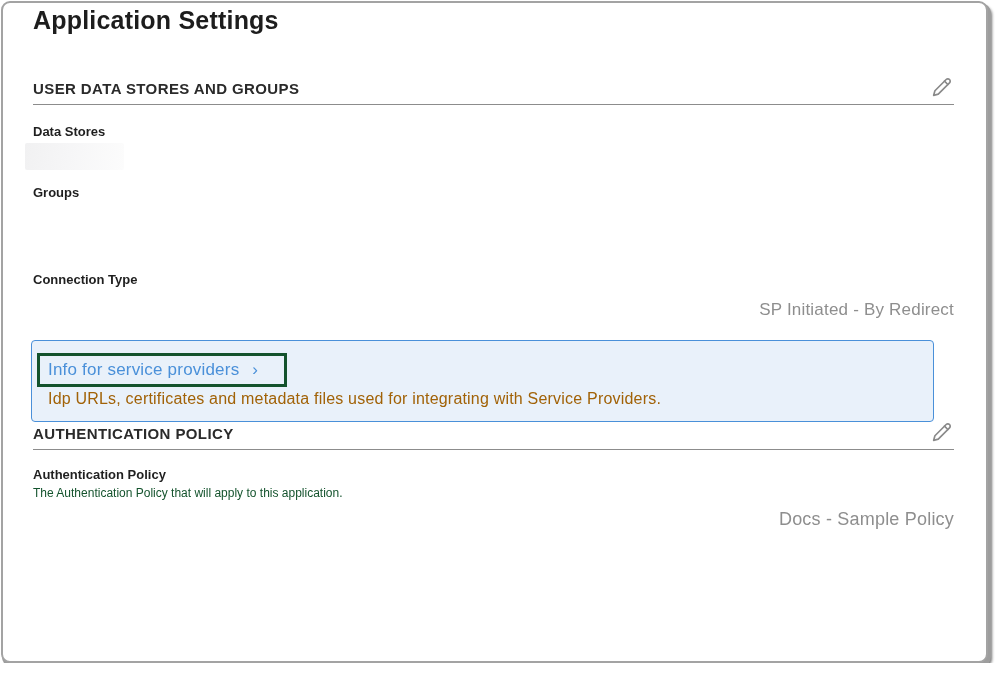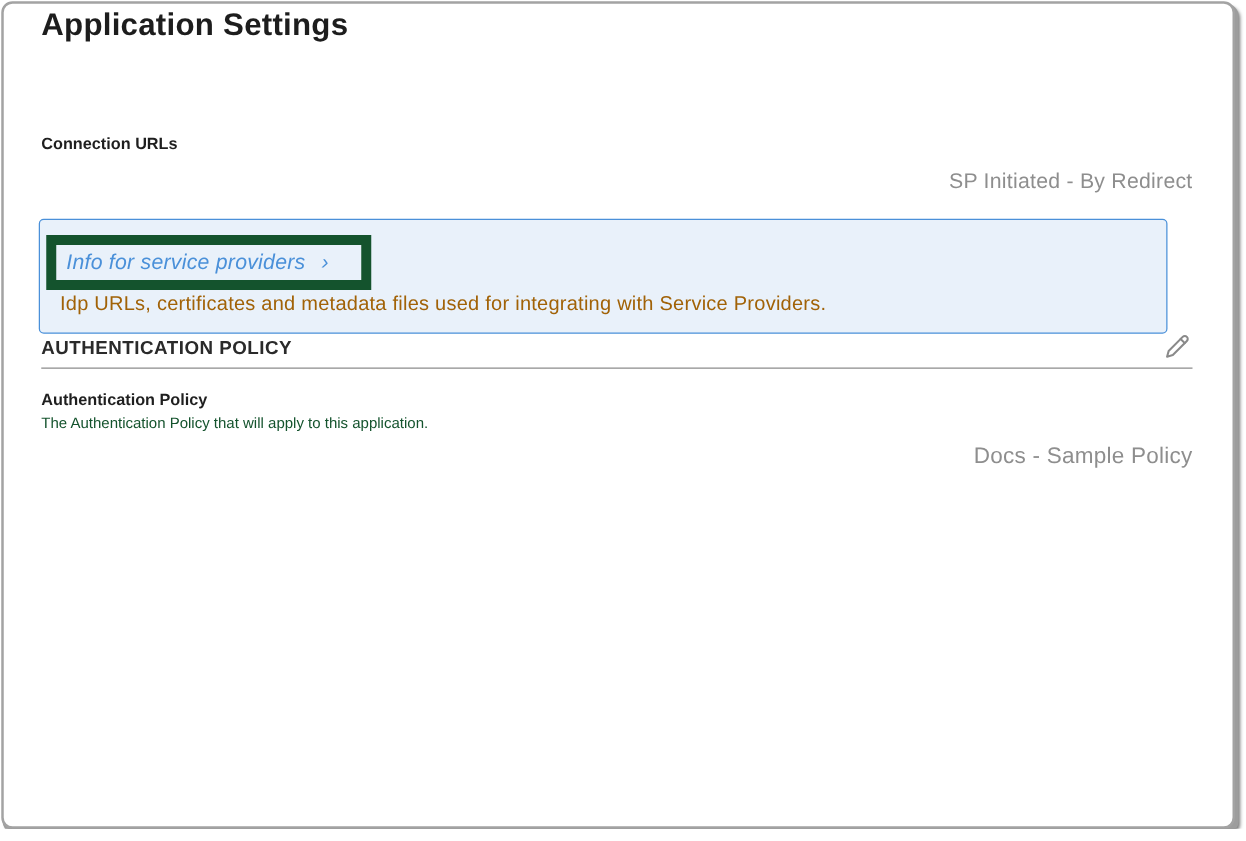--- a/index.html
+++ b/index.html
@@ -75,24 +75,23 @@
   .info-box {
     width: 903px;
     margin: 20px 0 0 -2px;
     background: #e9f1fa;
     border: 1px solid #4a90d9;
     border-radius: 4px;
     padding: 8px 14px 13px;
   }
   .annotation-box {
     display: inline-block;
-    border: 8px solid #14532d;
+    border: 3px solid #14532d;
     padding: 4px 26px 4px 8px;
     margin: 4px 15px 0 -9px;
-    font-style: italic;
   }
   .info-link {
     font-size: 17px;
     color: #4a90d9;
     text-decoration: none;
     cursor: pointer;
     letter-spacing: .2px;
   }
   .chev { margin-left: 8px; }
   .info-desc {
@@ -108,23 +107,39 @@
   .auth-value { margin-top: 9px; font-size: 18px; }
 </style>
 </head>
 <body>
 
 <div class="frame">
   <div class="content">
 
     <h1 class="page-title">Application Settings</h1>
 
+    <section class="s1">
+      <div class="sec-head">
+        <h2>USER DATA STORES AND GROUPS</h2>
+        <button class="pencil-btn">
+          <span>
+            <svg width="20" height="20" viewBox="0 0 24 24" fill="none" stroke="#8a8a8a" stroke-width="2" stroke-linecap="round" stroke-linejoin="round">
+                <path d="M17 3a2.828 2.828 0 1 1 4 4L7.5 20.5 2 22l1.5-5.5L17 3z"></path>
+                <path d="M15 5l4 4"></path>
+              </svg>
+          </span>
+        </button>
+      </div>
+      <div class="field-label lbl-datastores">Data Stores</div>
+      <div class="redacted-box"></div>
+      <div class="field-label lbl-groups">Groups</div>
+    </section>
 
     <section class="s2">
-      <div class="field-label lbl-conn">Connection URLs</div>
+      <div class="field-label lbl-conn">Connection Type</div>
       <div class="muted-value conn-value">SP Initiated - By Redirect</div>
 
       <div class="info-box">
         <div class="annotation-box">
           <a class="info-link">
             <span>Info for service providers</span>
             <span class="chev">›</span>
           </a>
         </div>
         <div class="info-desc">Idp URLs, certificates and metadata files used for integrating with Service Providers.</div>

